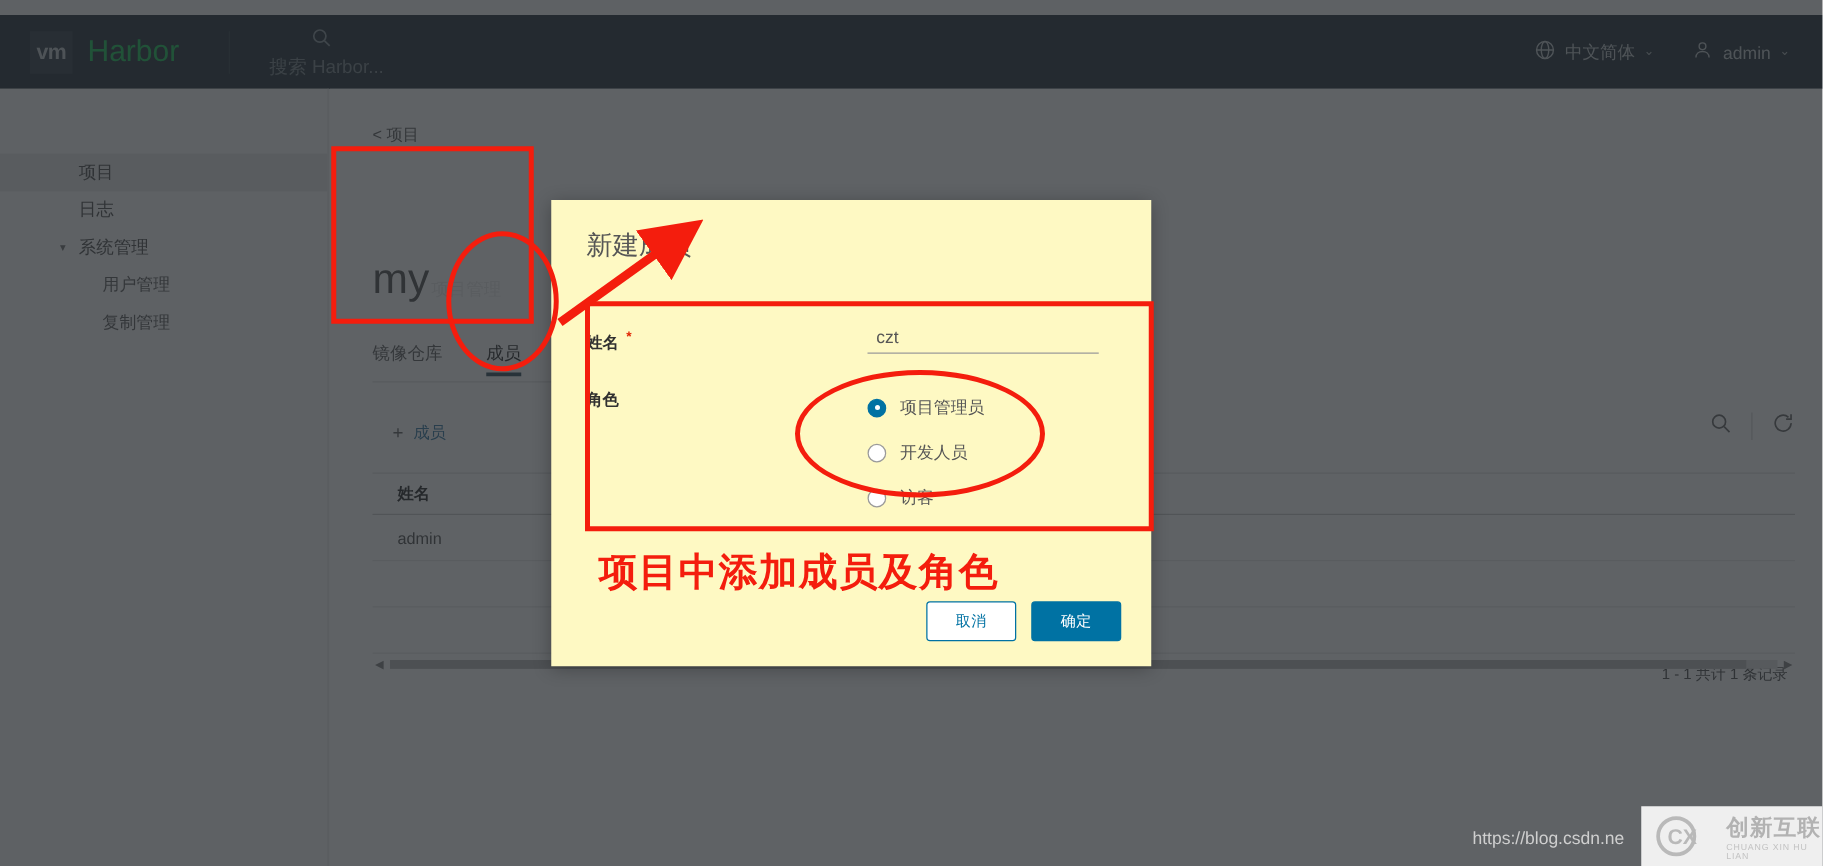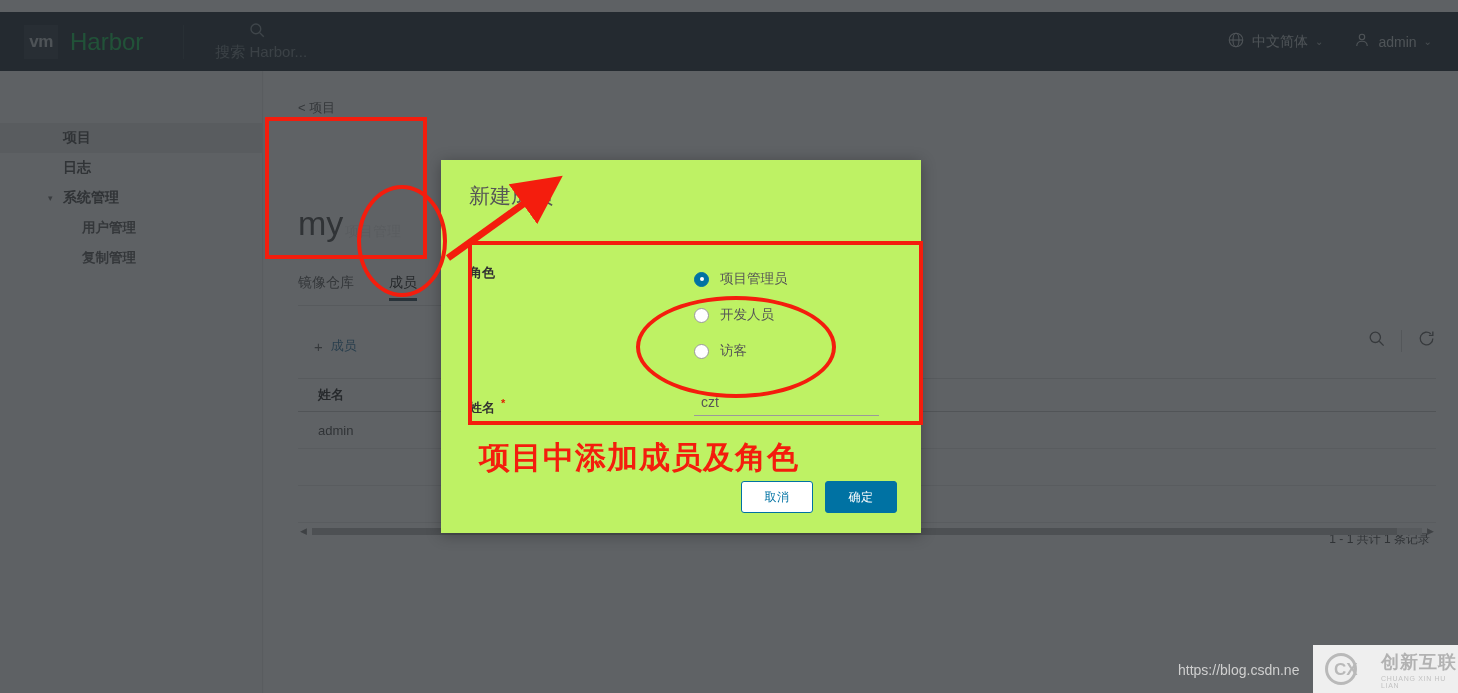--- a/index.html
+++ b/index.html
@@ -34,21 +34,21 @@
   .topitem { display: flex; align-items: center; font-size: 14px; margin-left: 30px; }
   .topitem svg { width: 18px; height: 18px; margin-right: 7px; }
   .caret { margin-left: 7px; font-size: 10px; opacity: .85; }
 
   .sidebar {
     position: absolute; top: 59px; left: 0; width: 263px; height: 634px;
     background: #fafafa; border-right: 1px solid #e8e8e8; padding-top: 52px;
   }
   .nav-item {
     height: 30px; display: flex; align-items: center;
-    padding-left: 63px; font-size: 14px; color: #565656; font-weight: bold;
+    padding-left: 63px; font-size: 14px; color: #565656;
   }
   .nav-item.active { background: #e8e8e8; }
   .nav-item.sub { padding-left: 82px; color: #666; font-size: 13.5px; }
   .nav-item .chev { position: absolute; left: 48px; font-size: 9px; color: #767676; }
   .nav-group { position: relative; }
 
   .content { position: absolute; top: 59px; left: 264px; right: 0; bottom: 0; background: #fff; }
   .breadcrumb { position: absolute; top: 28px; left: 34px; font-size: 13px; color: #666; }
   .proj-title { position: absolute; top: 133px; left: 34px; font-size: 34px; color: #565656; font-weight: 300; }
   .proj-tag { position: absolute; top: 152px; left: 81px; font-size: 14px; color: #eaeaea; }
@@ -82,21 +82,21 @@
   .hscroll .arr { position: absolute; top: 0; font-size: 9px; color: #8a8a8a; }
   .hscroll .arr.l { left: 2px; }
   .hscroll .arr.r { right: 2px; }
 
   
   .backdrop { position: absolute; inset: 0; background: rgba(33,38,41,0.72); }
 
   
   .modal {
     position: absolute; left: 441px; top: 160px; width: 480px; height: 373px;
-    background: #bef264; box-shadow: 0 2px 14px rgba(0,0,0,0.3);
+    background: #fef9c3; box-shadow: 0 2px 14px rgba(0,0,0,0.3);
   }
   .modal-title { position: absolute; left: 28px; top: 22px; font-size: 21px; color: #565656; font-weight: 400; }
   .form { position: absolute; left: 28px; top: 98px; right: 28px; }
   .frow { display: flex; align-items: flex-start; margin-bottom: 22px; }
   .flabel { width: 225px; font-size: 13px; color: #313131; font-weight: bold; padding-top: 6px; }
   .req { color: #e02200; font-size: 11px; margin-left: 6px; vertical-align: super; }
   .finput {
     width: 185px; border: 0; border-bottom: 1px solid #9a9a9a;
     font-size: 14px; color: #565656; padding: 3px 2px 5px 7px;
     font-family: "Liberation Sans", sans-serif; background: transparent; outline: none;
@@ -266,44 +266,44 @@
       </div>
     </div>
   </div>
 
   <div class="backdrop"></div>
 
   <div class="modal">
     <div class="modal-title">新建成员</div>
 
     <div class="form">
+      <div class="frow">
+        <div class="flabel">
+          <span>姓名</span><span class="req">*</span>
+        </div>
+        <input class="finput" type="text" value="czt" style="">
+      </div>
+
       <div class="frow">
         <div class="flabel">角色</div>
         <div class="radios">
           <div class="radio-line">
             <span class="radio sel"></span>
             <span class="radio-label">项目管理员</span>
           </div>
           <div class="radio-line">
             <span class="radio"></span>
             <span class="radio-label">开发人员</span>
           </div>
           <div class="radio-line">
             <span class="radio"></span>
             <span class="radio-label">访客</span>
           </div>
         </div>
       </div>
-
-      <div class="frow">
-        <div class="flabel">
-          <span>姓名</span><span class="req">*</span>
-        </div>
-        <input class="finput" type="text" value="czt" style="">
-      </div>
     </div>
 
     <div class="modal-actions">
       <div class="btn outline">取消</div>
       <div class="btn primary">确定</div>
     </div>
   </div>
 
   <div class="anno rect" style="left:265px; top:117px; width:162px; height:142px;"></div>
   <div class="anno ellipse" style="left:357px; top:185px; width:90px; height:112px;"></div>

